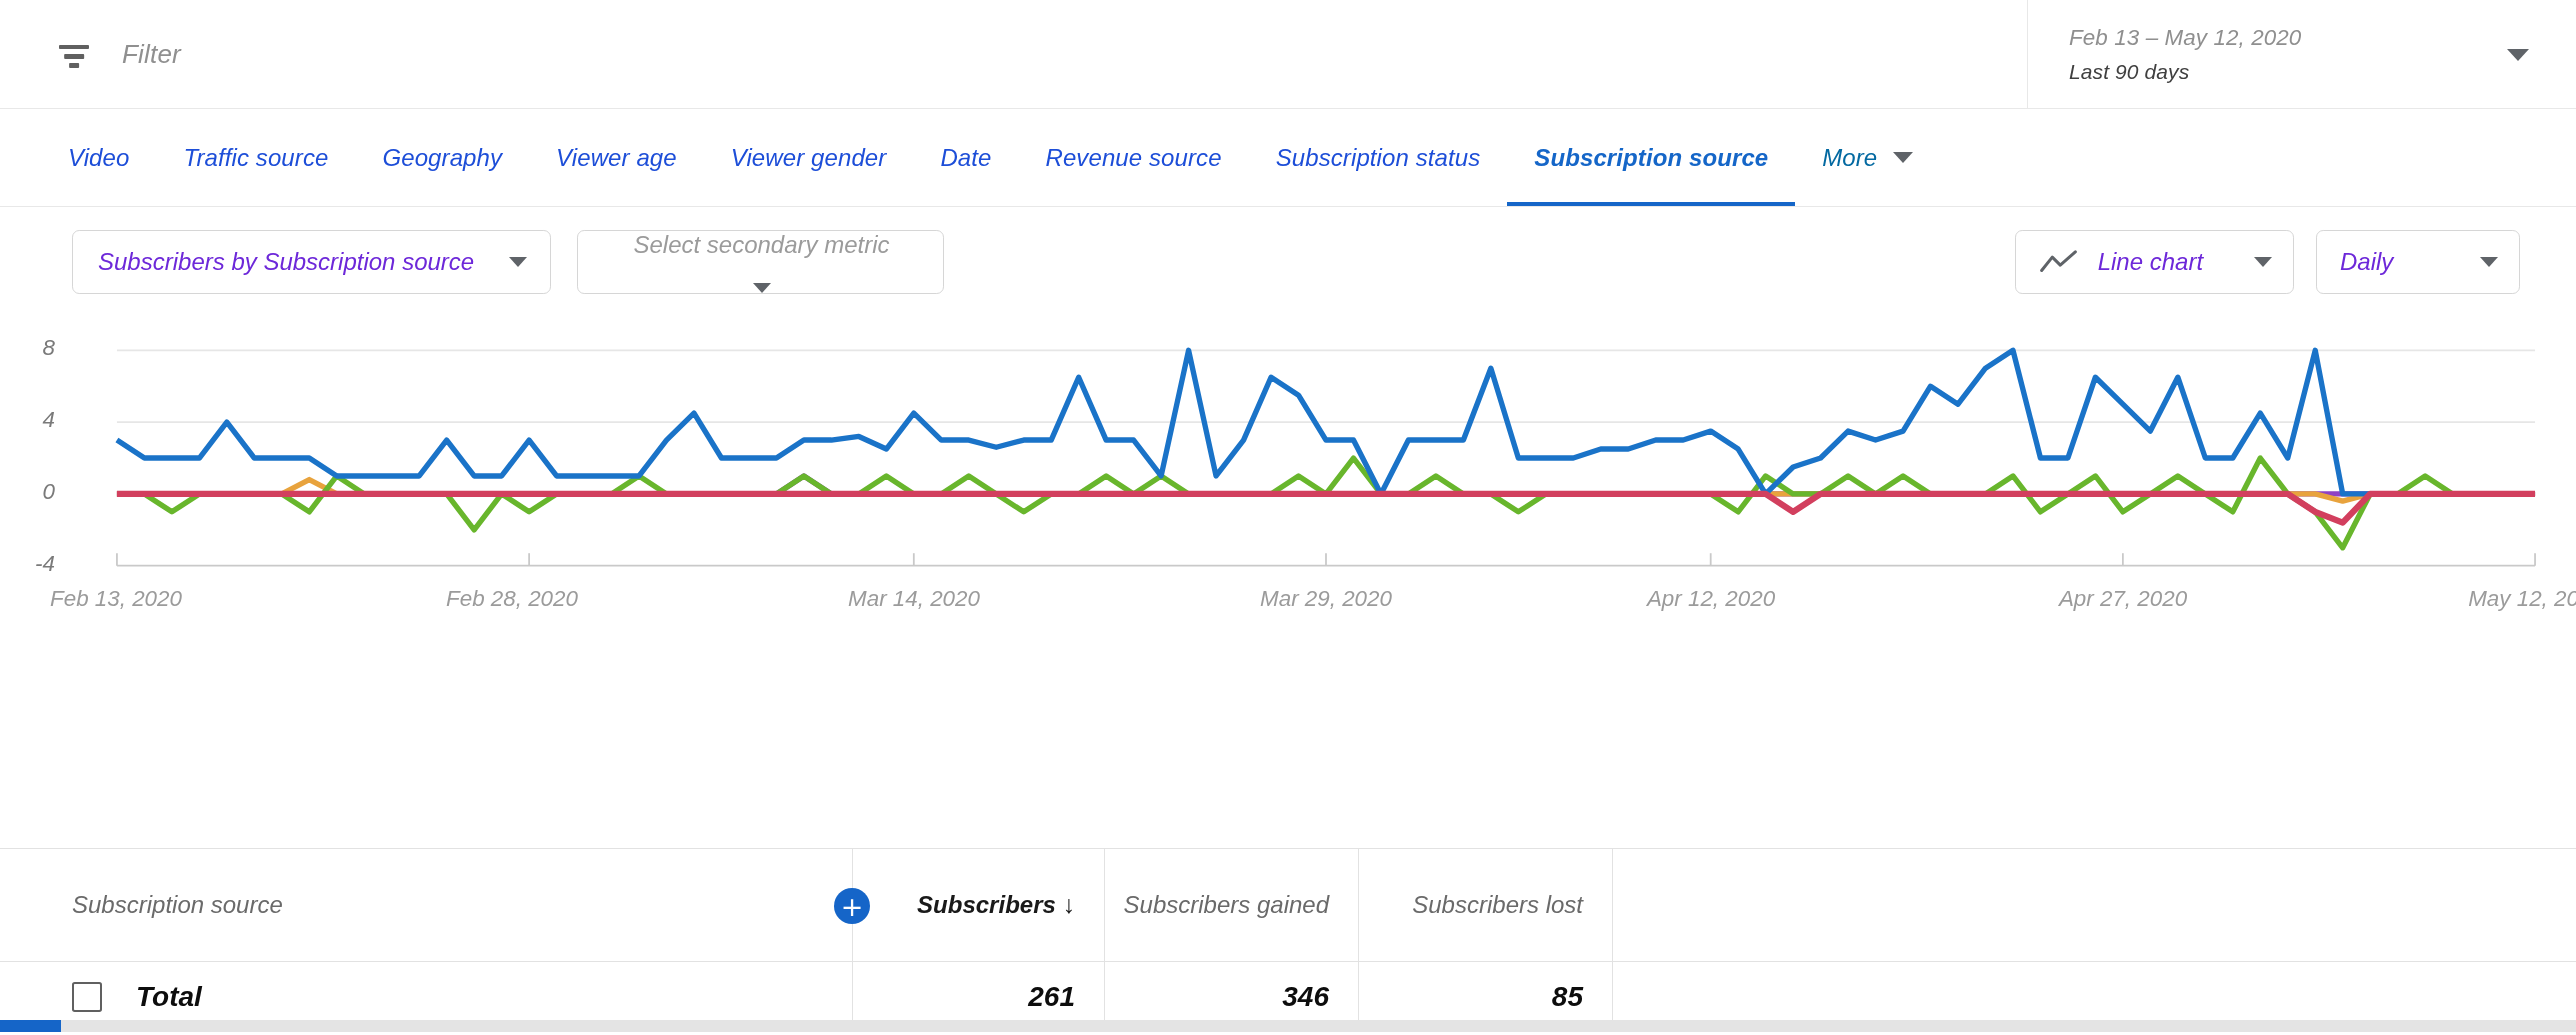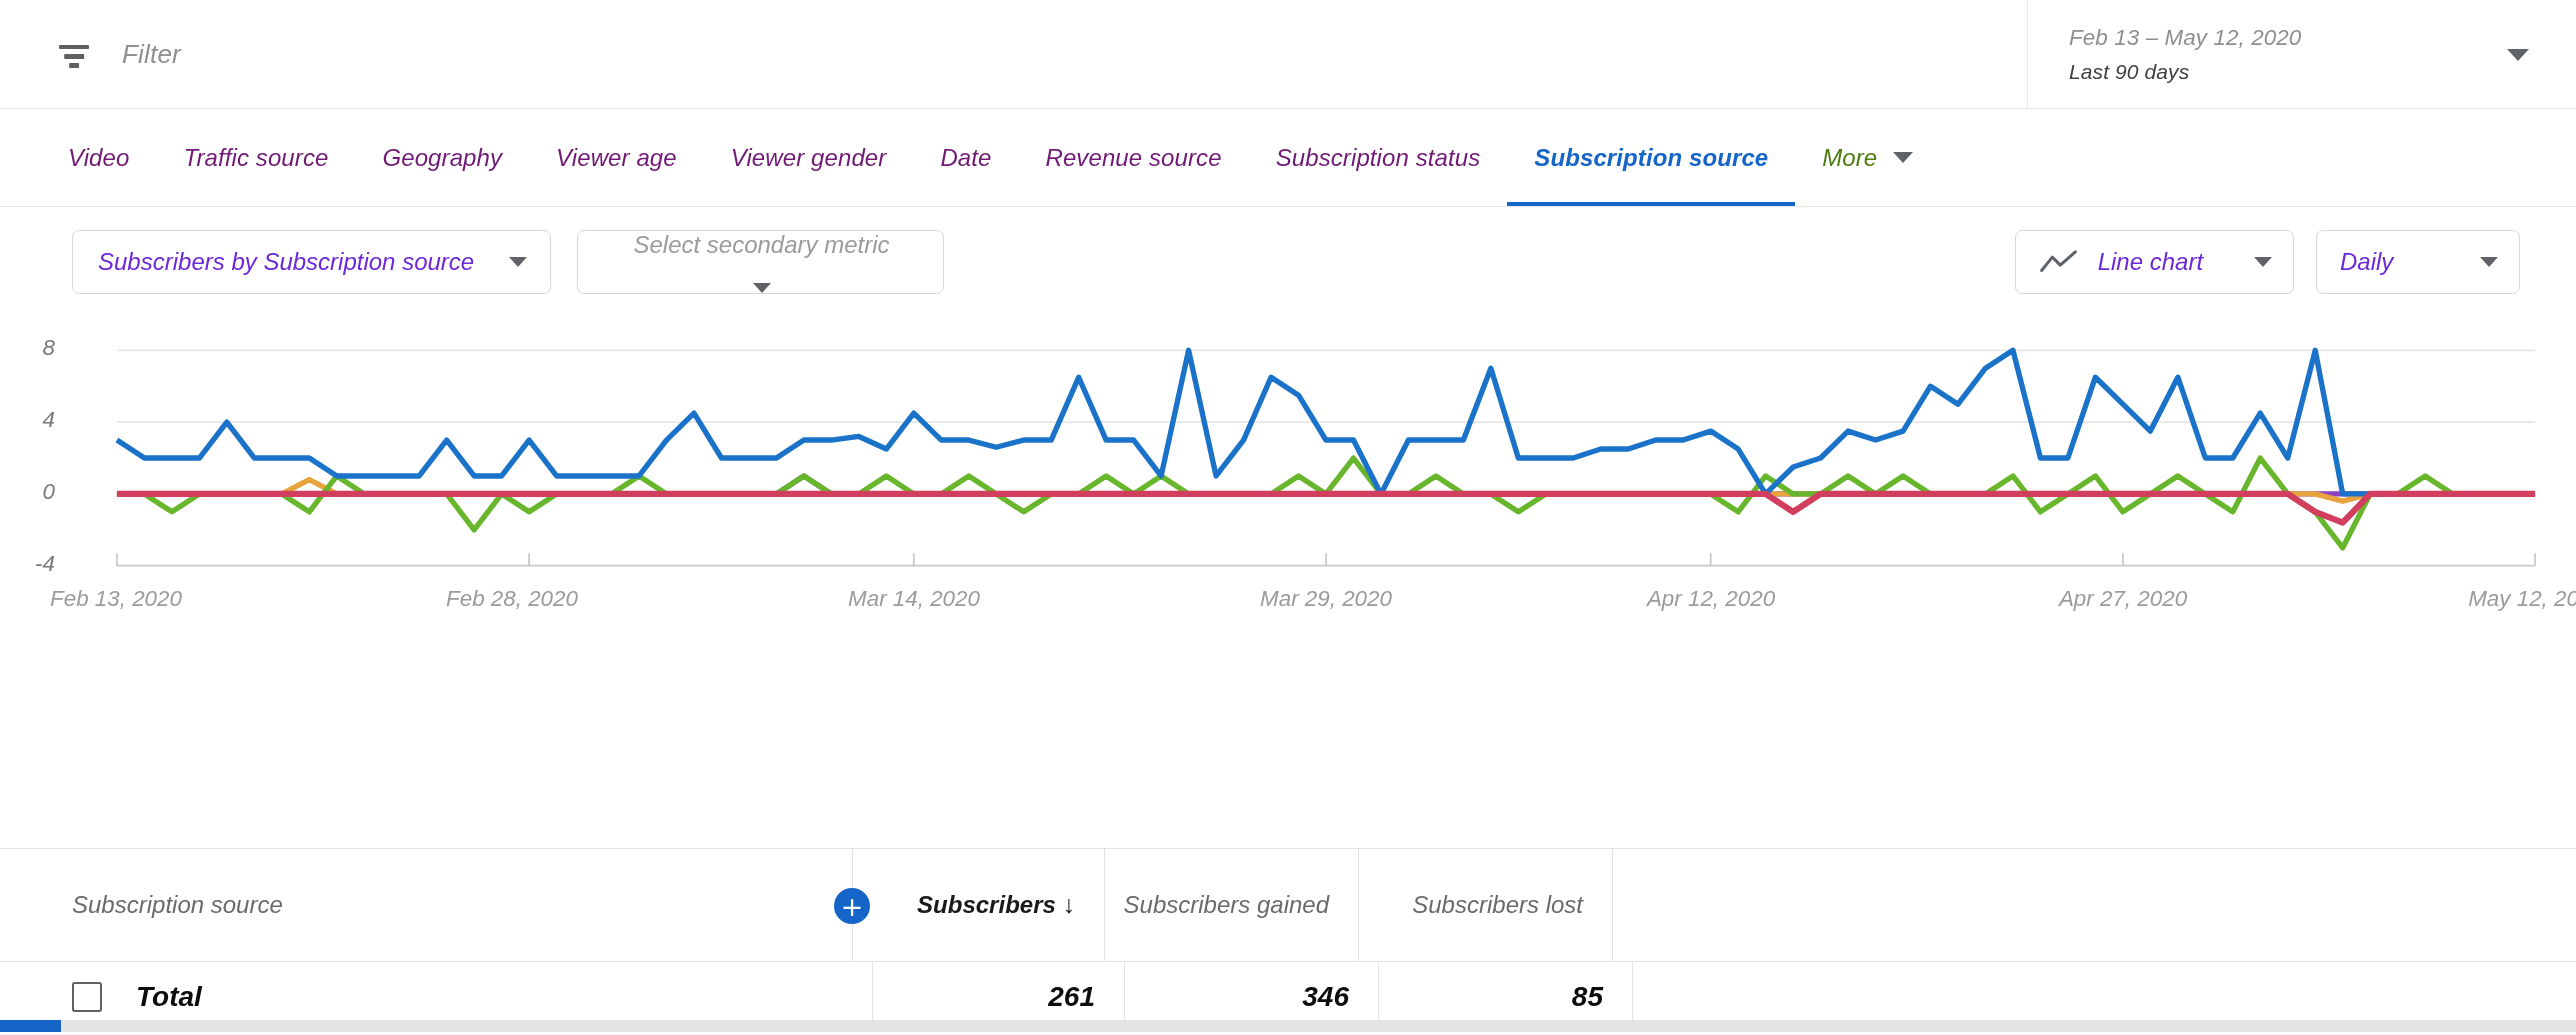--- a/index.html
+++ b/index.html
@@ -43,31 +43,31 @@
   }
 
   
   .tabbar {
     position: relative; height: 98px; width: 2576px;
     border-bottom: 1.8px solid #e8e8e8;
     display: flex; align-items: stretch; padding-left: 41px;
   }
   .tab {
     display: flex; align-items: center; justify-content: center;
-    padding: 0 27px; font-size: 24px; color: #701a75;
+    padding: 0 27px; font-size: 24px; color: #1d4ed8;
     position: relative; white-space: nowrap; letter-spacing: 0.1px;
     cursor: pointer;
   }
   .tab.active { color: #1566c8; font-weight: bold; }
   .tab.active::after {
     content: ""; position: absolute; left: 0; right: 0; bottom: 0;
     height: 4.5px; background: #1566c8;
   }
   .tab-more { display: flex; align-items: center; padding: 0 27px; gap: 16px; cursor: pointer; }
-  .tab-more .lbl { font-size: 24px; color: #4d7c0f; }
+  .tab-more .lbl { font-size: 24px; color: #0369a1; }
   .tab-more .caret {
     width: 0; height: 0; border-left: 10.7px solid transparent;
     border-right: 10.7px solid transparent; border-top: 11.6px solid #5f6368;
   }
 
   
   .ctrlrow { position: relative; height: 112px; width: 2576px; }
   .pill {
     position: absolute; top: 23px; height: 64px;
     border: 1.8px solid #d6d6d6; border-radius: 7.2px;
@@ -119,21 +119,21 @@
   .sort-arrow { font-size: 25px; line-height: 1; }
   .addbtn {
     position: absolute; left: 852px; top: 57px; transform: translate(-50%,-50%);
     width: 36px; height: 36px; border-radius: 50%; background: #1565c8;
     color: #fff; display: flex; align-items: center; justify-content: center;
     font-size: 27px; line-height: 1; cursor: pointer; z-index: 3;
     font-family: "DejaVu Sans", sans-serif;
   }
   .trow { position: relative; height: 70px; display: flex; border-bottom: 1.8px solid #ececec; }
   .td { display: flex; align-items: center; font-size: 28px; color: #0d0d0d; font-weight: bold; }
-  .td.dim { width: 852px; padding-left: 52px; gap: 34px; margin-left: 20px; }
+  .td.dim { width: 852px; padding-left: 72px; gap: 34px; }
   .td.num { border-left: 1.8px solid #e2e2e2; justify-content: flex-end; padding-right: 29px; }
   .checkbox {
     width: 30px; height: 30px; border: 2.7px solid #606060;
     border-radius: 2.7px; background: #fff; cursor: pointer; flex: none;
   }
   .scrollbar {
     position: absolute; left: 0; bottom: 0; width: 2576px; height: 12.5px; background: #e4e4e4;
   }
   .scrollthumb { position: absolute; left: 0; top: 0; height: 12.5px; width: 61px; background: #1565c8; }
 </style>

